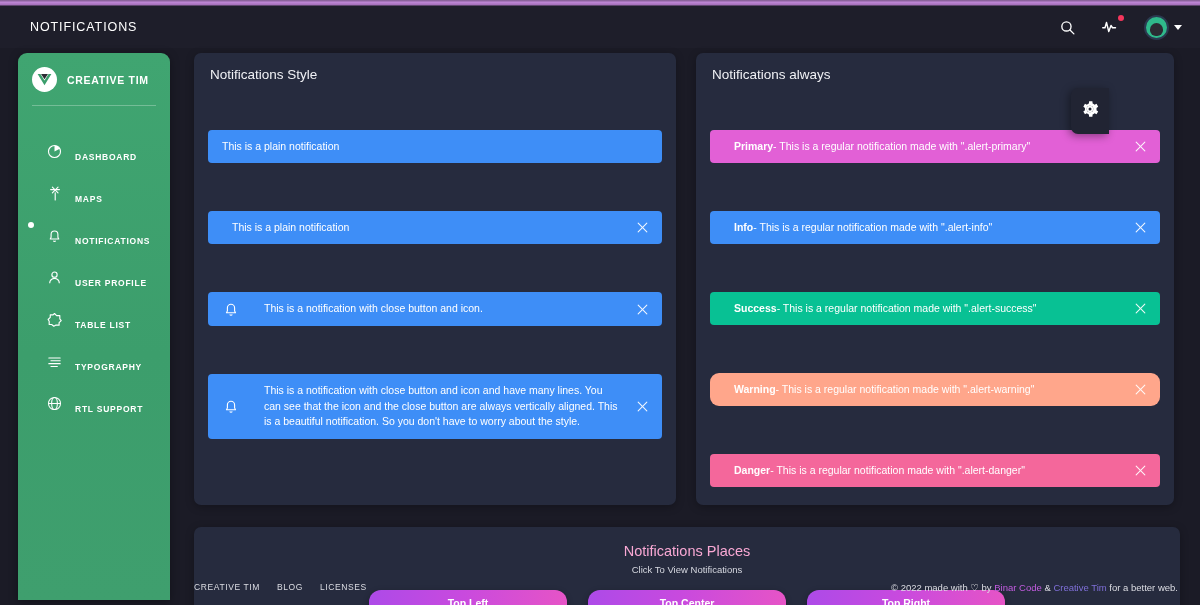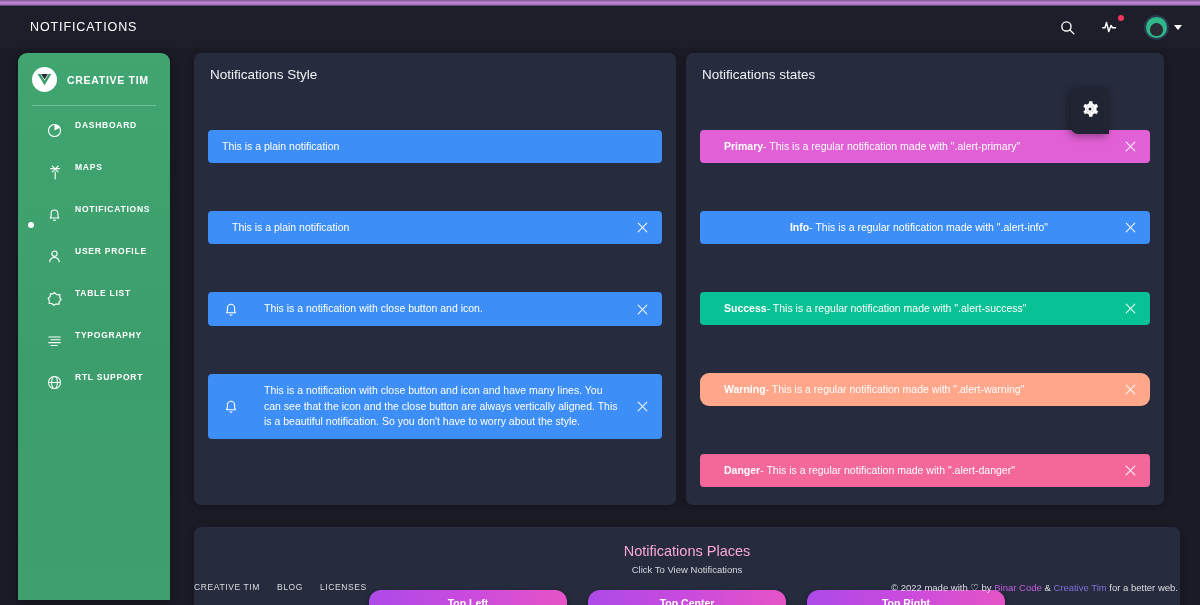--- a/index.html
+++ b/index.html
@@ -123,21 +123,21 @@
   }
   .brand-sep {
     height: 1px;
     background: rgba(255,255,255,.28);
     margin: 0 14px 10px 14px;
   }
 
   .nav { padding-top: 4px; }
   .nav-item {
     display: flex;
-    align-items: flex-start;
+    align-items: flex-end;
     height: 42px;
     padding-left: 26px;
     position: relative;
     cursor: pointer;
   }
   .nav-item .nav-icon {
     width: 21px; height: 21px;
     display: flex; align-items: center; justify-content: center;
     flex: 0 0 auto;
     margin-right: 10px;
@@ -162,21 +162,21 @@
   
   .main {
     position: absolute;
     top: 53px; left: 182px;
     width: 1008px;
     height: 552px;
   }
 
   .cards-row {
     display: flex;
-    gap: 10px;
+    gap: 20px;
     padding: 0 10px 0 12px;
   }
   .card {
     background: #262b3e;
     border-radius: 7px;
     box-shadow: 0 2px 8px rgba(0,0,0,.28);
   }
   .card-style { width: 482px; padding: 14px 14px 18px 14px; }
   .card-states { width: 478px; padding: 14px 14px 18px 14px; }
 
@@ -198,21 +198,21 @@
     padding: 6px 10px 6px 12px;
     position: relative;
     color: #ffffff;
     font-size: 10.5px;
     line-height: 1.48;
     margin-top: 48px;
   }
   .alert:last-child { margin-bottom: 0; }
   .alert-blue   { background: #3e8ef7; }
   .alert-primary{ background: #e260d6; }
-  .alert-info   { background: #3e8ef7; text-align: center; }
+  .alert-info   { background: #3e8ef7; }
   .alert-success{ background: #08c194; }
   .alert-warning{ background: #ffa68b; border-radius: 9px; }
   .alert-danger { background: #f4679b; }
 
   .alert-icon {
     width: 22px; height: 22px;
     flex: 0 0 auto;
     display: flex; align-items: center; justify-content: center;
     margin-right: 22px;
   }
@@ -487,21 +487,21 @@
           <div class="alert-close">
             <svg width="13" height="13" viewBox="0 0 24 24" stroke="#ffffff" stroke-width="2" stroke-linecap="round">
               <line x1="4" y1="4" x2="20" y2="20"></line>
                 <line x1="20" y1="4" x2="4" y2="20"></line>
             </svg>
           </div>
         </div>
       </div>
 
       <div class="card card-states">
-        <div class="card-title">Notifications states</div>
+        <div class="card-title">Notifications always</div>
 
         <div class="alert alert-primary alert-indent">
           <div class="alert-text">
             <b>Primary</b><span>-</span> <span>This is a regular notification made with ".alert-primary"</span>
           </div>
           <div class="alert-close">
             <svg width="13" height="13" viewBox="0 0 24 24" stroke="#ffffff" stroke-width="2" stroke-linecap="round">
               <line x1="4" y1="4" x2="20" y2="20"></line>
                 <line x1="20" y1="4" x2="4" y2="20"></line>
             </svg>

